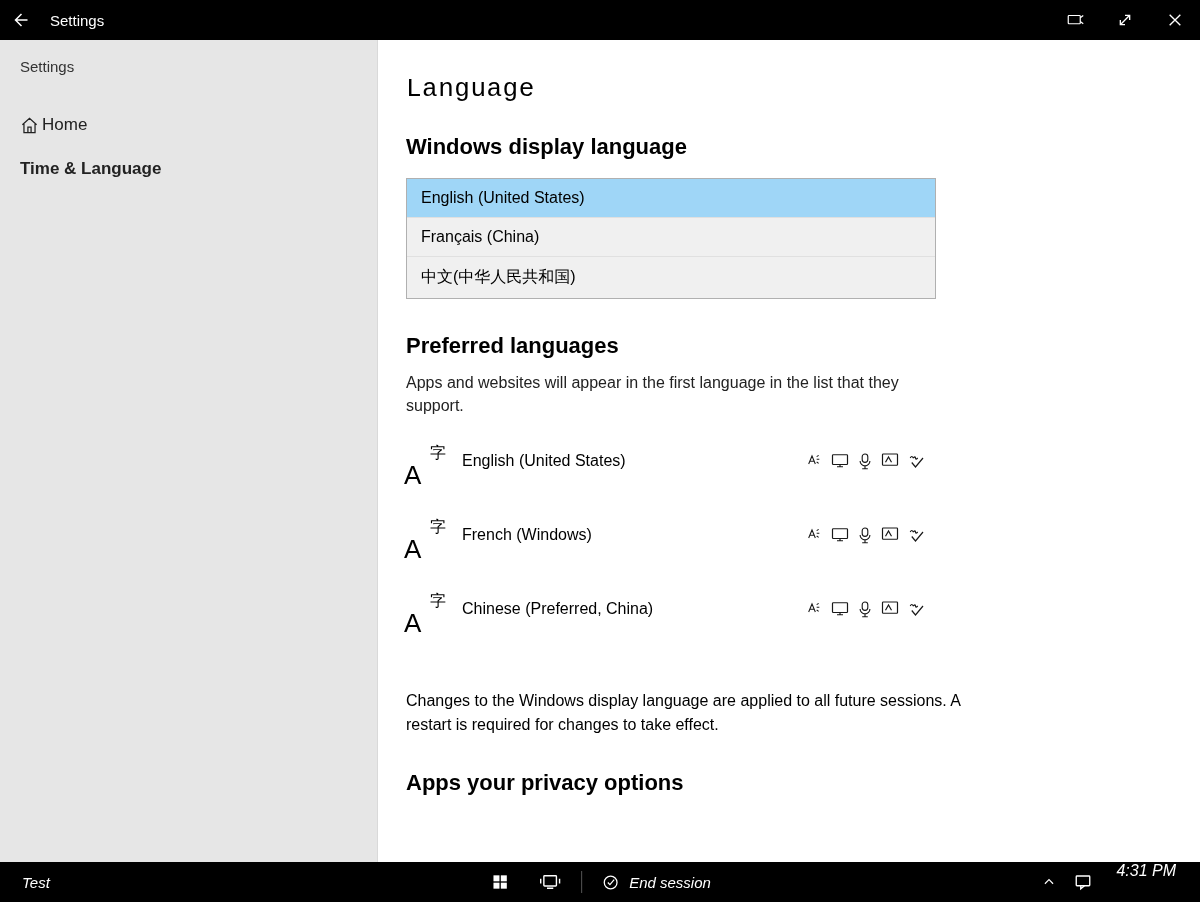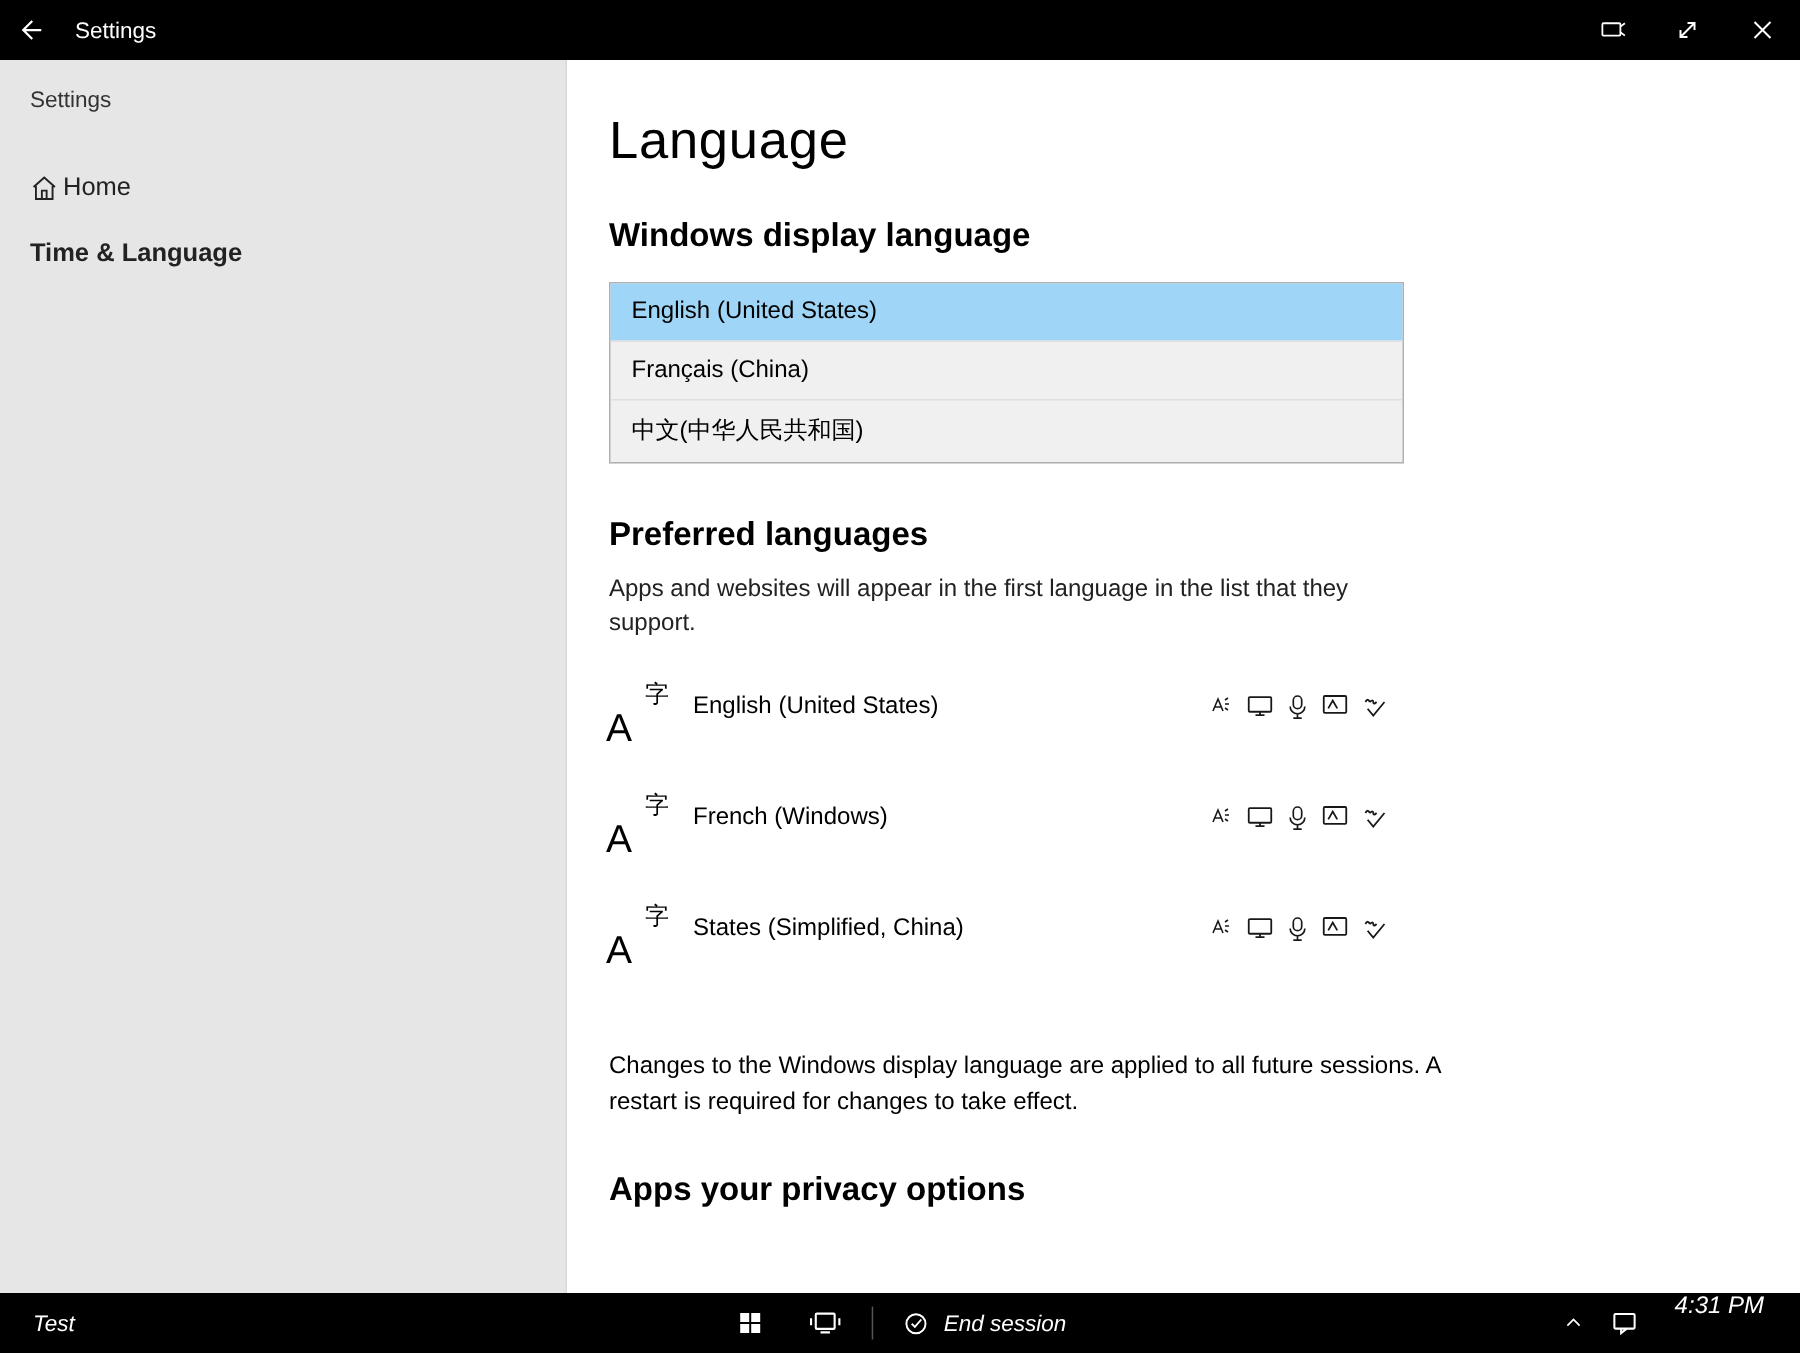--- a/index.html
+++ b/index.html
@@ -10,21 +10,21 @@
   .titlebar .title { font-size:15px; margin-left:10px; }
   .titlebar .right { position:absolute; right:0; top:0; height:100%; display:flex; }
   .titlebar .right .tbtn { width:50px; display:flex; align-items:center; justify-content:center; }
   
   .main { display:flex; height:822px; }
   .sidebar { width:378px; background:#e6e6e6; border-right:1px solid #d9d9d9; padding-top:18px; }
   .sidebar .crumb { font-size:15px; color:#333; padding: 0 0 28px 20px; }
   .nav-item { display:flex; align-items:center; padding:12px 20px; font-size:17px; color:#222; gap:3px; }
   .nav-item.active { font-weight:600; }
   .content { flex:1; padding:34px 60px 0 28px; color:#000; overflow:hidden; }
-  h1 { font-size:35px; font-weight:400; margin-bottom:30px; letter-spacing:0.5px; }
+  h1 { font-size:26px; font-weight:400; margin-bottom:30px; letter-spacing:0.5px;font-family:Liberation Mono, monospace; }
   h2 { font-size:22px; font-weight:700; margin-bottom:18px; }
   .dropdown { width:530px; border:1px solid #b0b0b0; background:#f0f0f0; margin-bottom:34px; }
   .dropdown .opt { padding:10px 14px; font-size:16px; border-top:1px solid #e0e0e0; }
   .dropdown .opt:first-child { border-top:none; }
   .dropdown .opt.sel { background:#9fd6f7; }
   .desc { font-size:16px; color:#222; margin-bottom:22px; max-width:530px; line-height:1.45; }
   .lang-row { display:flex; align-items:center; width:520px; padding:10px 0 28px 0; }
   .lang-glyph { width:40px; height:36px; margin-right:16px; position:relative; }
   .lang-glyph .big { position:absolute; bottom:-6px; left:-2px; font-size:26px; font-weight:400; }
   .lang-glyph .small { position:absolute; top:-6px; right:0; font-size:16px; }
@@ -179,21 +179,21 @@
             </svg>
           </span>
       </div>
     </div>
 
     <div class="lang-row">
       <div class="lang-glyph">
           <span class="small">字</span>
           <span class="big">A</span>
         </div>
-      <div class="lang-name">States (Simplified, China)</div>
+      <div class="lang-name">Chinese (Preferred, China)</div>
       <div class="badges">
         <span>
             <svg width="16" height="16" viewBox="0 0 24 24" stroke="#000" stroke-width="1.6" fill="none">
               <path d="M4 18 L9 6 L14 18 M6 14 H12 M16 7 L19 5 M16 11 H20 M16 15 L19 17"></path>
             </svg>
           </span>
         <span>
             <svg width="18" height="16" viewBox="0 0 24 20" stroke="#000" stroke-width="1.6" fill="none">
               <rect x="2" y="3" width="20" height="13" rx="1"></rect>
               <path d="M8 19 H16 M12 16 V19"></path>

